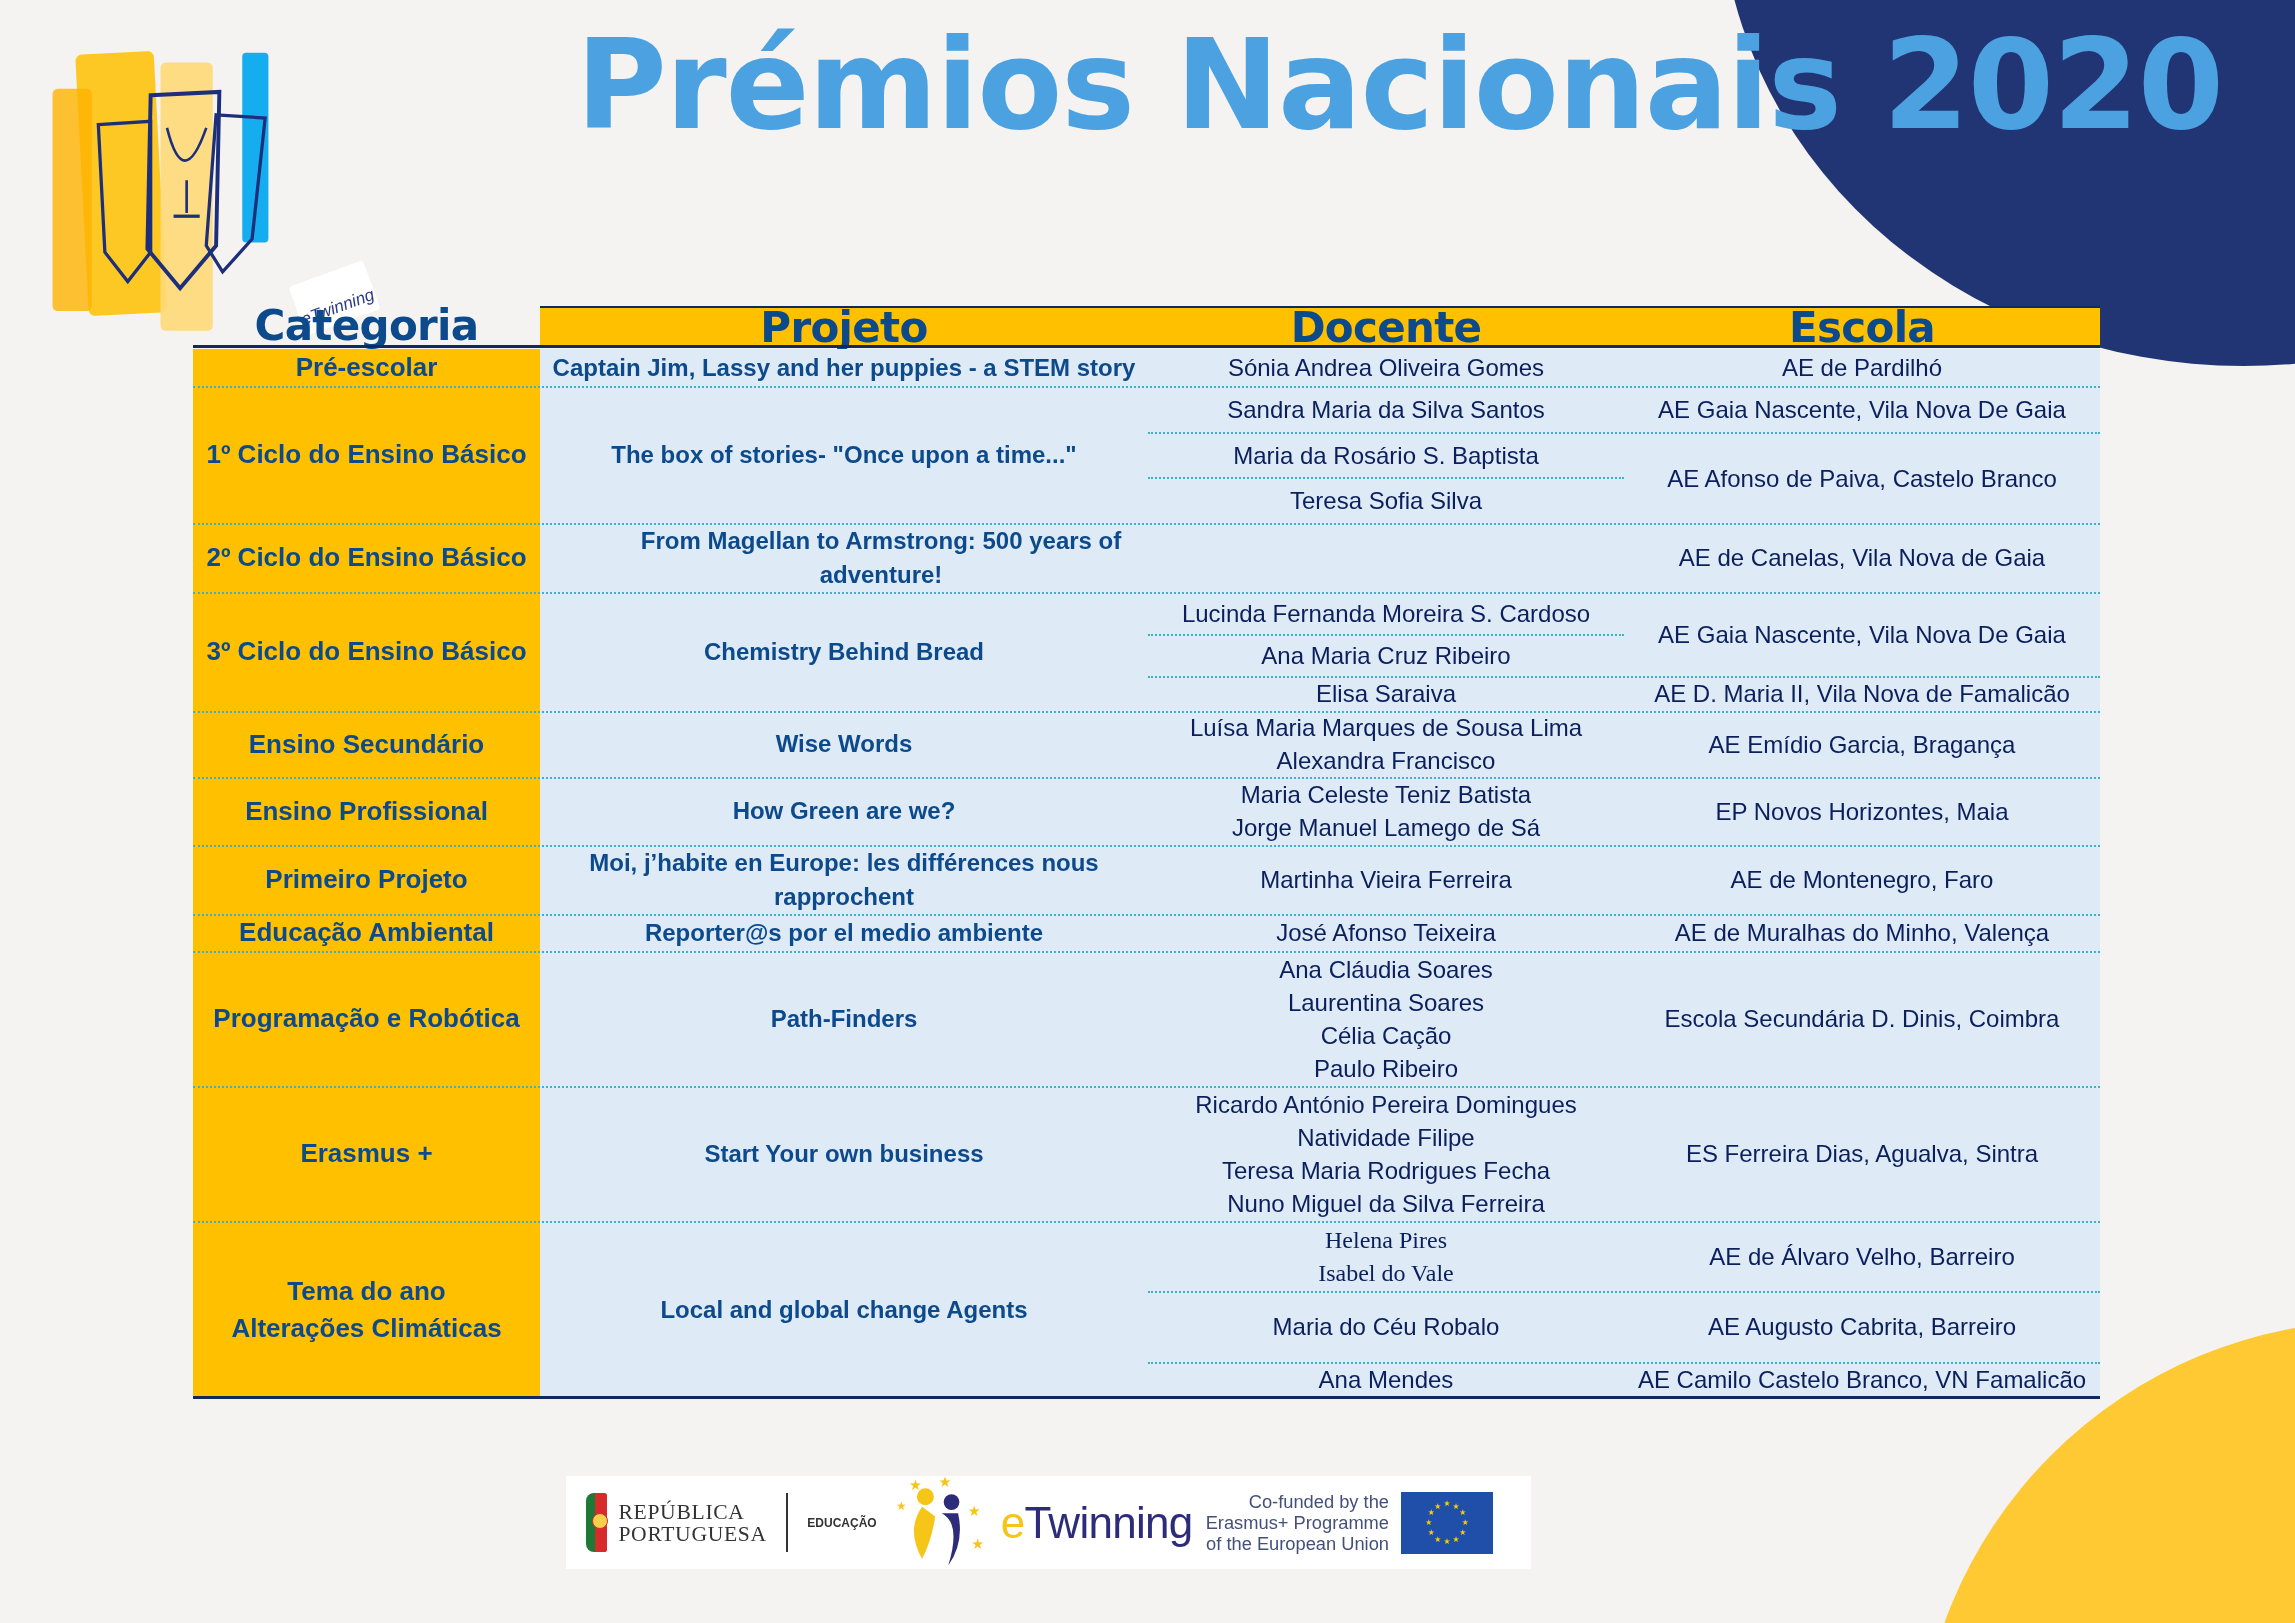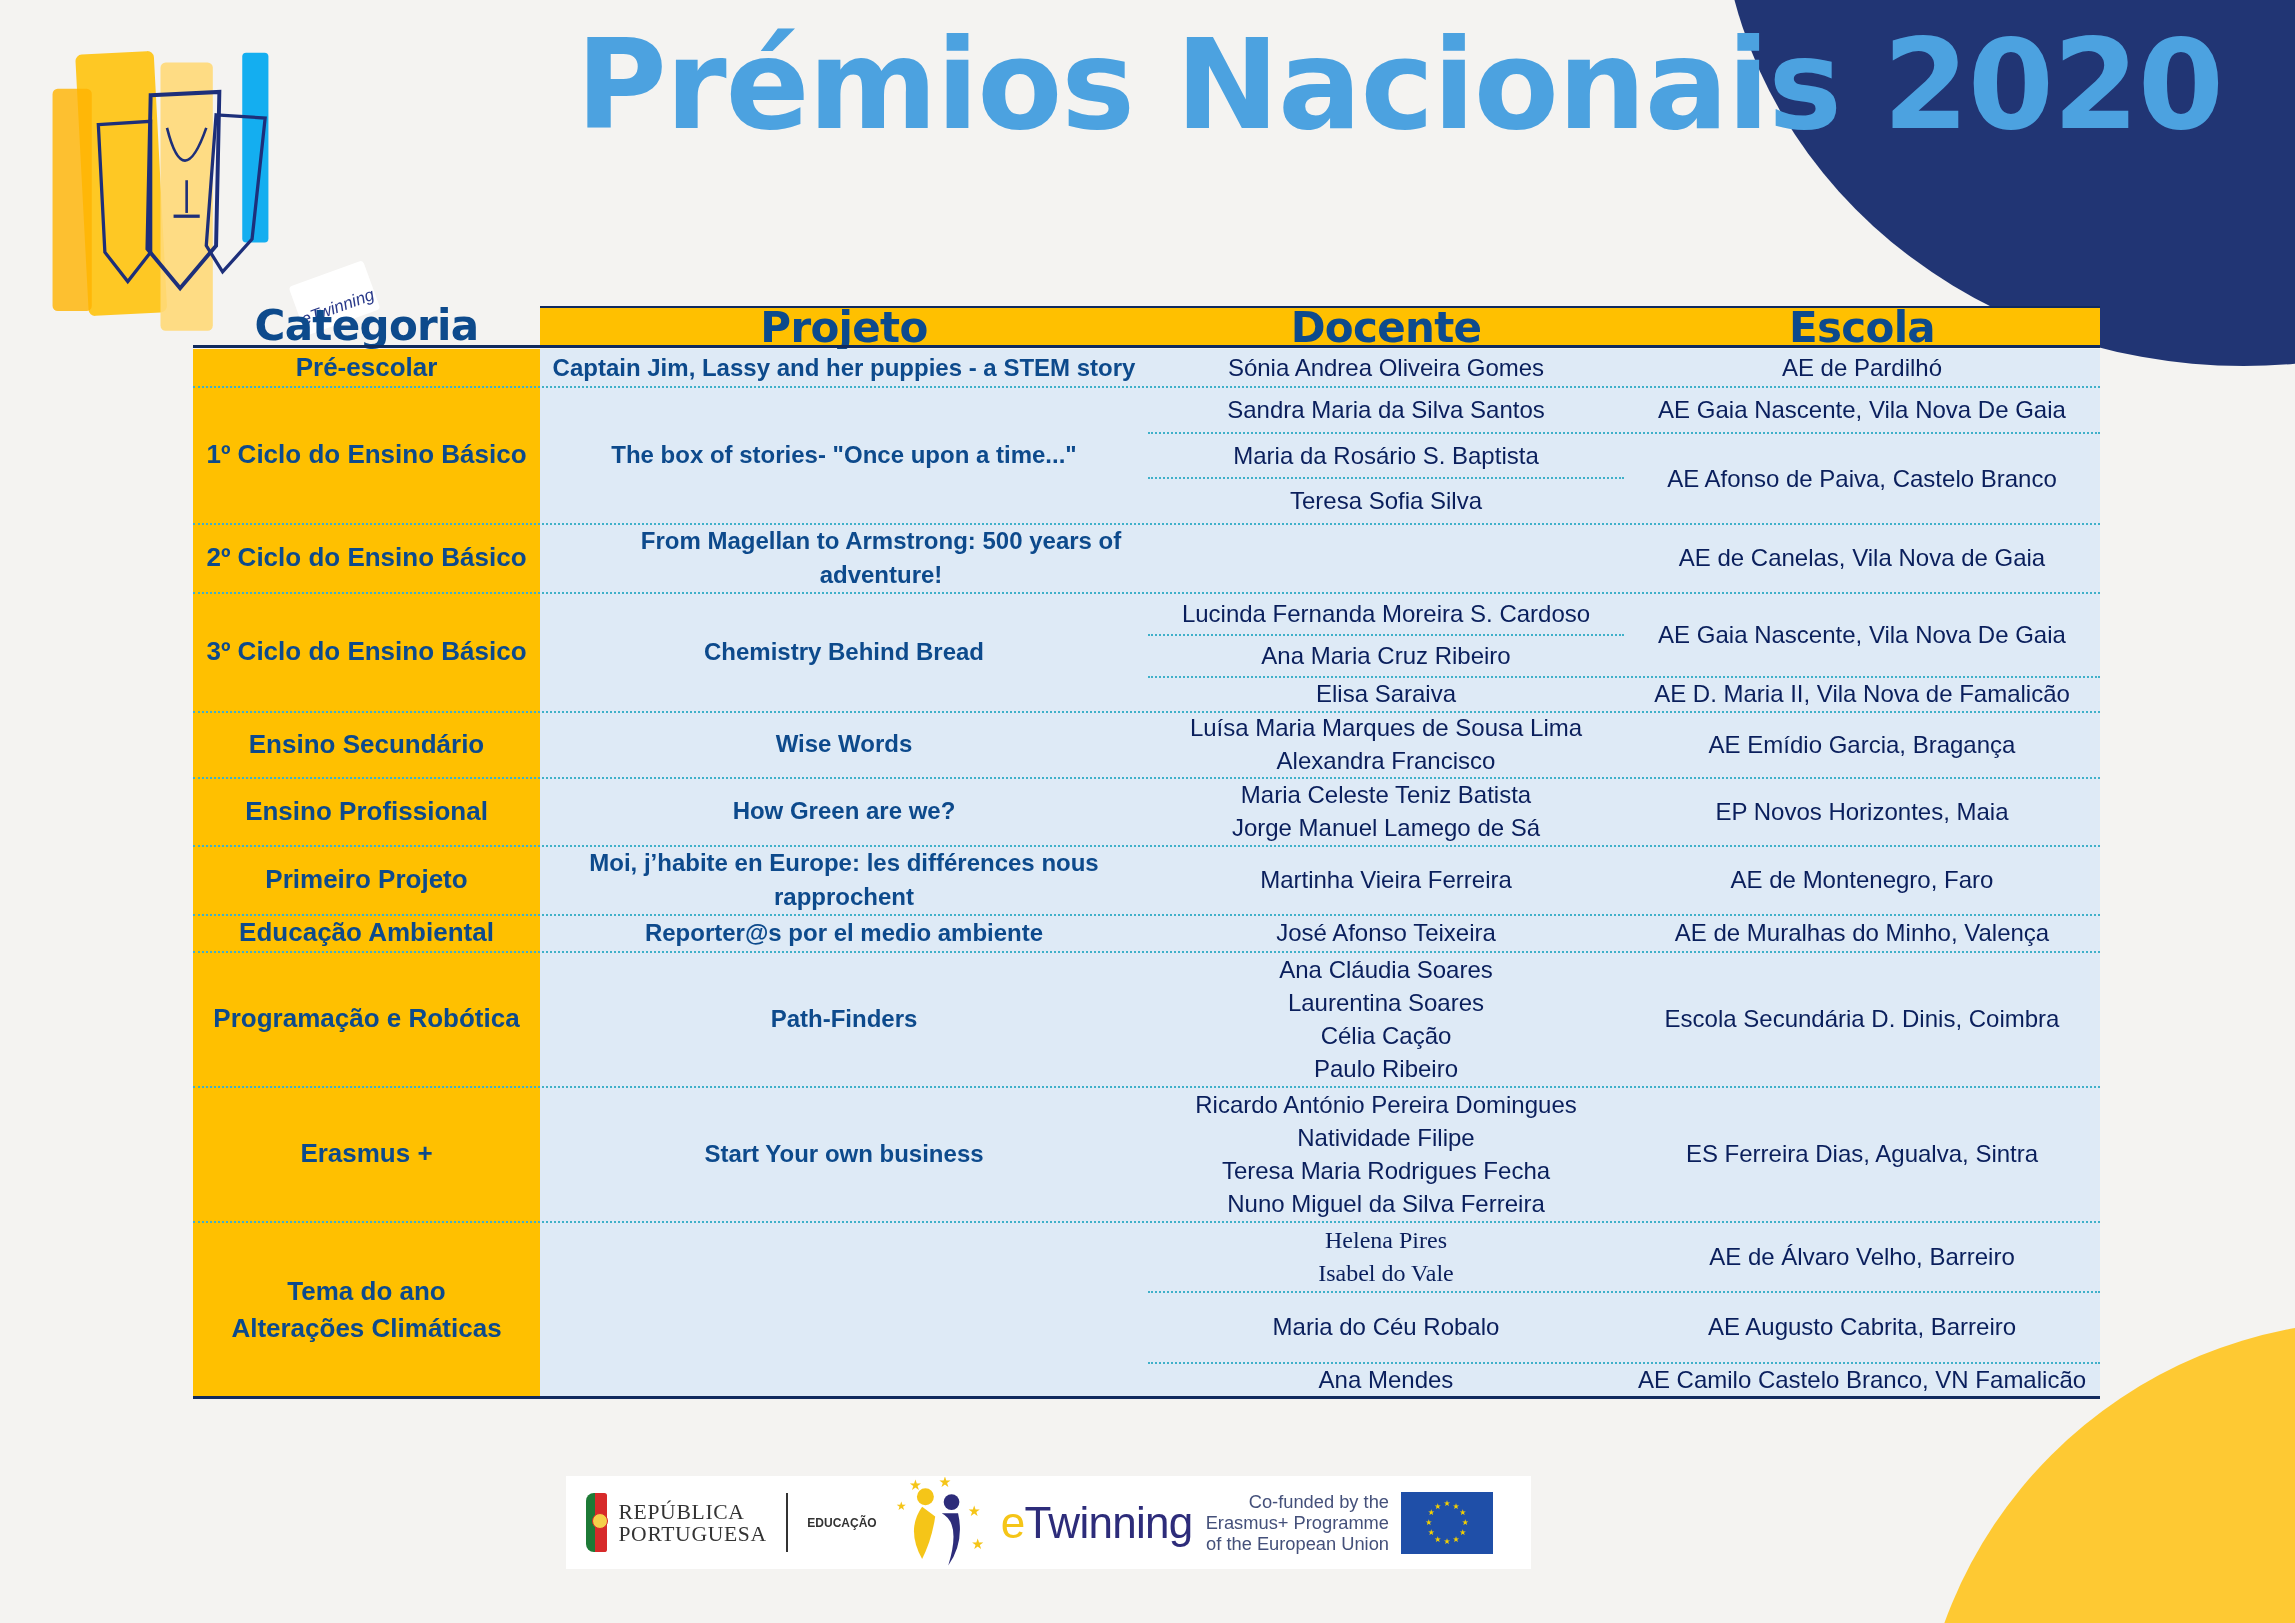--- a/index.html
+++ b/index.html
@@ -187,20 +187,21 @@
     <span>Teresa Maria Rodrigues Fecha</span>
     <span>Nuno Miguel da Silva Ferreira</span>
   </div>
   <div class="cell esc" style="left:1431px;width:476px;top:780px;height:135px;">ES Ferreira Dias, Agualva, Sintra</div>
   <div class="sep" style="left:0;width:1907px;top:915px;"></div>
 
   <div class="cell cat" style="left:0;width:347px;top:915px;height:177px;flex-direction:column;">
     <span>Tema do ano</span>
     <span>Alterações Climáticas</span>
   </div>
+  <div class="cell proj" style="left:347px;width:608px;top:915px;height:177px;">Local and global change Agents</div>
   <div class="cell doc" style="left:955px;width:476px;top:915px;height:71px;font-family:Liberation Serif, serif;">
     <span>Helena Pires</span>
     <span>Isabel do Vale</span>
   </div>
   <div class="cell esc" style="left:1431px;width:476px;top:915px;height:71px;">AE de Álvaro Velho, Barreiro</div>
   <div class="sep" style="left:955px;width:952px;top:985px;"></div>
   <div class="cell doc" style="left:955px;width:476px;top:985px;height:71px;">Maria do Céu Robalo</div>
   <div class="cell esc" style="left:1431px;width:476px;top:985px;height:71px;">AE Augusto Cabrita, Barreiro</div>
   <div class="sep" style="left:955px;width:952px;top:1056px;"></div>
   <div class="cell doc" style="left:955px;width:476px;top:1056px;height:35px;">Ana Mendes</div>

